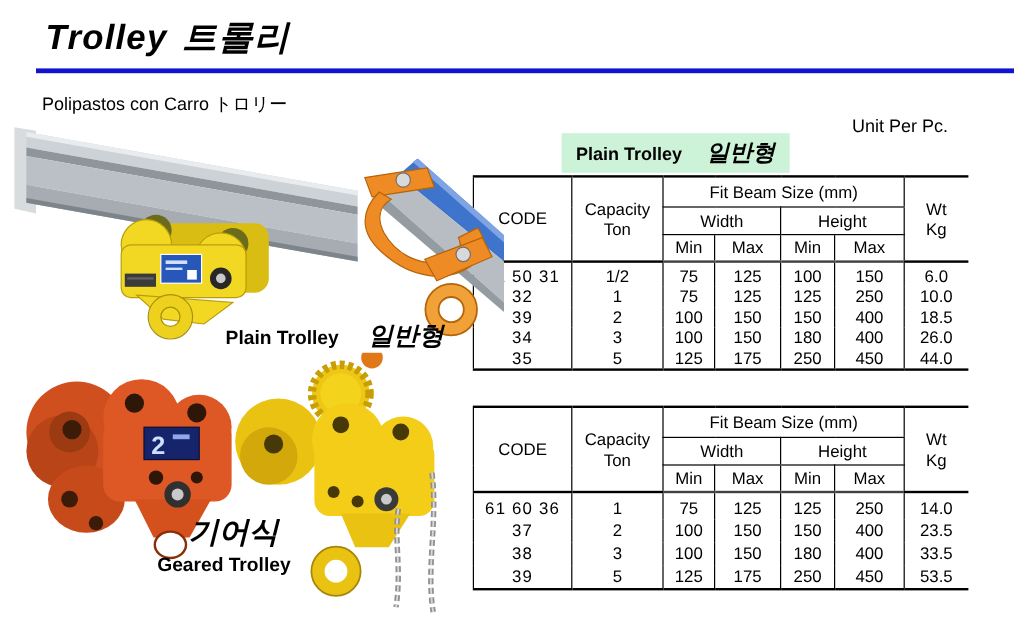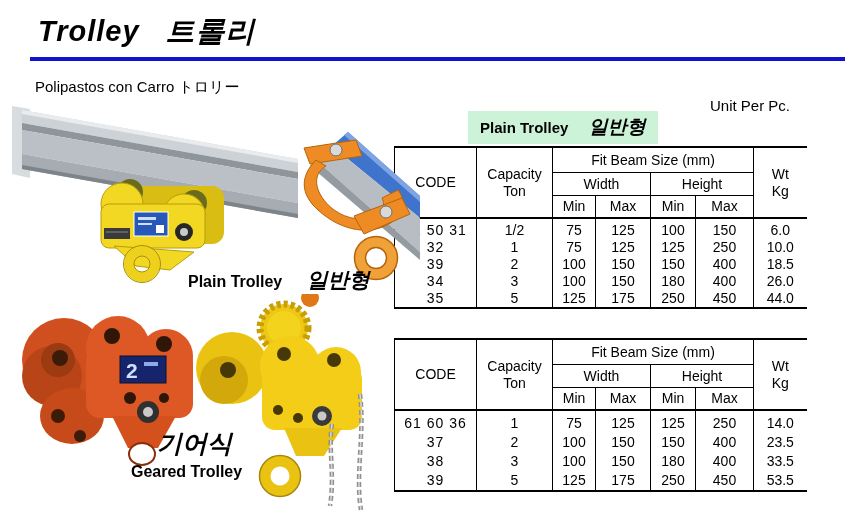--- a/index.html
+++ b/index.html
@@ -2,21 +2,21 @@
 <html><head>
 <meta charset="utf-8">
 <style>
   html,body{margin:0;padding:0;background:#ffffff;}
   .page{position:relative;width:849px;height:524px;background:#fff;overflow:hidden;
         font-family:"Liberation Sans", sans-serif;color:#000;}
 
   
   .title{position:absolute;left:38px;top:12px;font-size:29px;font-weight:bold;
          font-style:italic;letter-spacing:1px;white-space:nowrap;}
-  .title .ko{margin-left:26px;}
+  .title .ko{margin-left:12px;}
   .blue-rule{position:absolute;left:30px;top:57px;width:815px;height:4px;background:#1113cd;}
   .sub-es{position:absolute;left:35px;top:78px;font-size:15px;}
   .sub-cjk{position:absolute;left:255px;top:64px;font-size:15px;font-weight:bold;}
   .unit-note{position:absolute;left:710px;top:97px;font-size:15px;}
 
   
   .sec-label{position:absolute;background:#ccf2d8;padding:3px 12px 4px 12px;white-space:nowrap;}
   .sec-label .en{font-size:15px;font-weight:bold;}
   .sec-label .ko{font-size:19px;font-weight:bold;font-style:italic;margin-left:16px;}
   #label-plain{left:468px;top:111px;}
@@ -27,21 +27,21 @@
              font-size:14px;}
   #plain-table{left:394px;top:146px;}
   #geared-table{left:394px;top:338px;}
   table.spec th, table.spec td{border-left:1px solid #000;padding:0;text-align:center;
              font-weight:normal;overflow:hidden;}
   table.spec th{line-height:1.2;}
   table.spec tr.hr1 th{border-top:2px solid #000;}
   table.spec th.span3{border-bottom:2px solid #000;}
   table.spec th.hfit{border-bottom:1px solid #000;height:24px;}
   table.spec tr.hr2 th{border-bottom:1px solid #000;height:22px;}
-  table.spec tr.hr3 th{border-bottom:2px solid #000000;height:21px;}
+  table.spec tr.hr3 th{border-bottom:2px solid #404040;height:21px;}
   table.spec td{height:17px;line-height:17px;}
   #geared-table td{height:19px;line-height:19px;}
   table.spec tr.last td{border-bottom:2px solid #000;}
   td.code{text-align:right;padding-right:10px;font-weight:bold;letter-spacing:1px;}
   td.wt{text-align:right;padding-right:13px;}
   tr.first td{padding-top:3px;}
 
   
   .cap-plain{position:absolute;left:188px;top:266px;white-space:nowrap;z-index:5;}
   .cap-plain .en{font-size:16px;font-weight:bold;vertical-align:baseline;}

